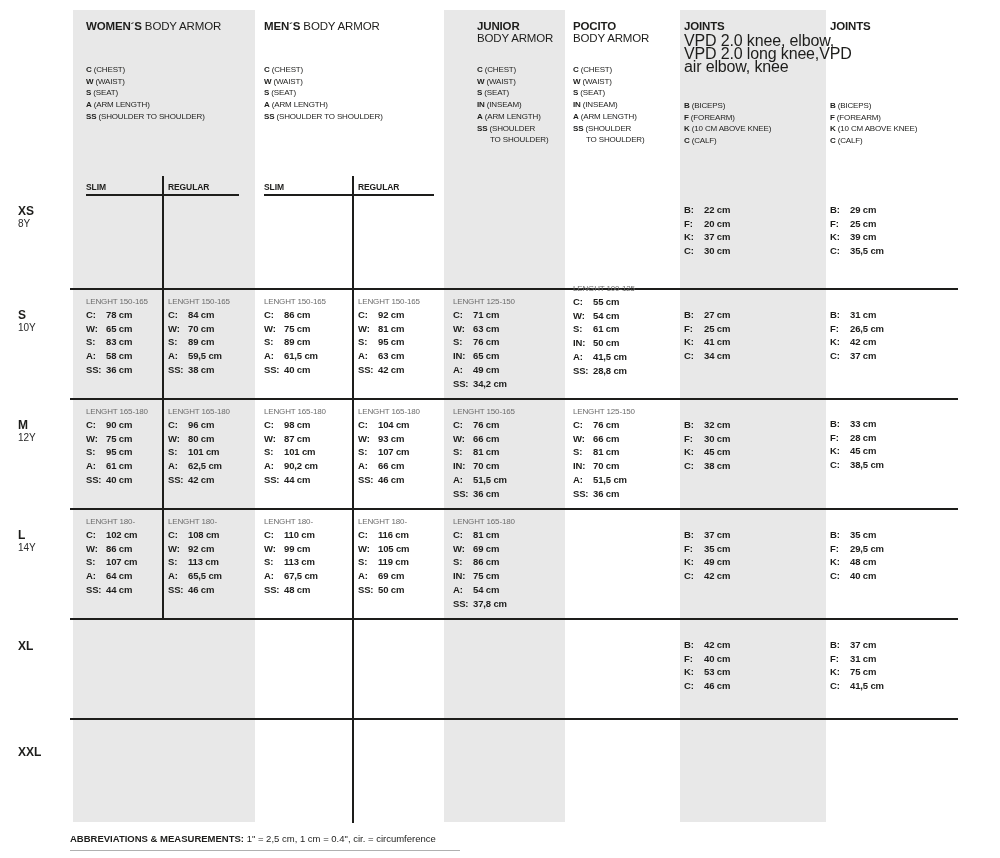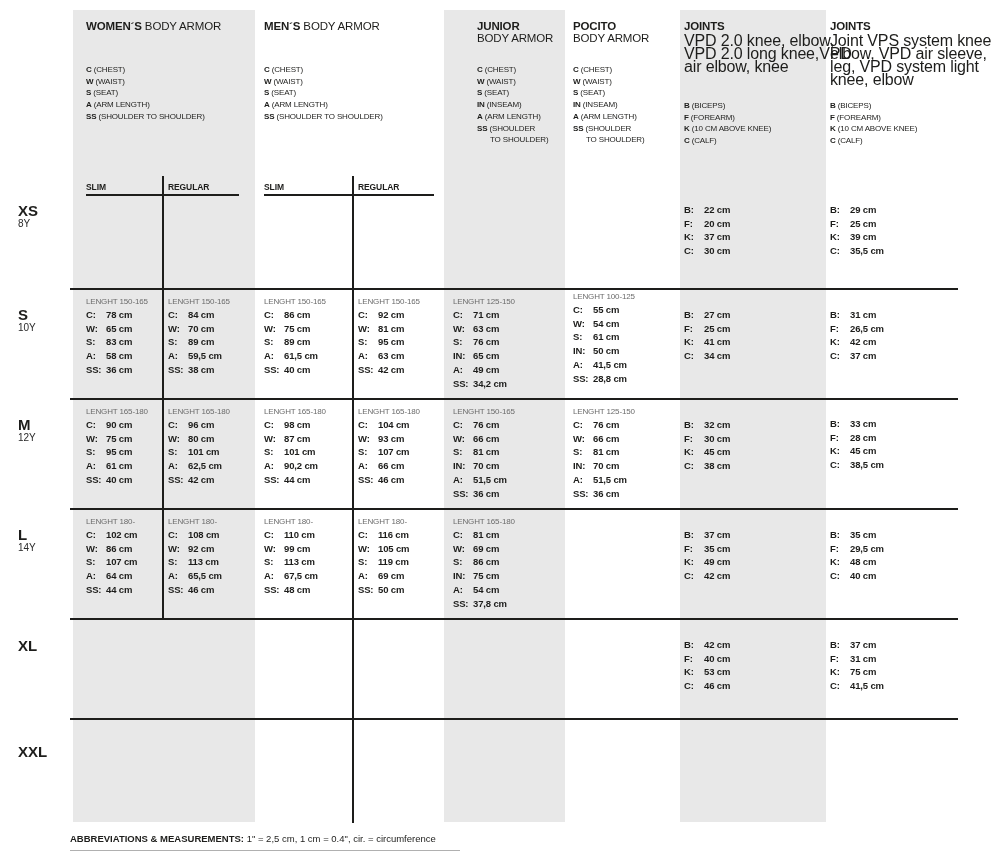--- a/index.html
+++ b/index.html
@@ -20,21 +20,21 @@
   .desc div{font-size:16px;line-height:13px;white-space:nowrap;}
   .abbrev{position:absolute;left:0;top:44px;}
   .abbrev.low{top:80px;}
   .abbrev div{font-size:8px;line-height:11.7px;white-space:nowrap;}
   .abbrev b{font-weight:bold;}
   .abbrev div.wrap{padding-left:13px;}
 
   .subcol{position:absolute;top:182px;font-size:8.5px;font-weight:bold;letter-spacing:-0.1px;}
 
   .size-label{position:absolute;left:18px;}
-  .size-label .sz{font-size:15px;font-weight:bold;line-height:12px;}
+  .size-label .sz{font-size:12px;font-weight:bold;line-height:12px;}
   .size-label .age{font-size:10px;font-weight:normal;line-height:14px;color:#2a2a2a;}
 
   .cell{position:absolute;letter-spacing:-0.15px;}
   .note{font-size:8px;line-height:13px;color:#6b6b6b;white-space:nowrap;}
   .note-spacer{height:13px;}
   .mline{font-size:9.5px;font-weight:bold;line-height:13.7px;white-space:nowrap;}
   .mline .lbl{display:inline-block;width:20px;}
 
   .footer{position:absolute;left:70px;top:833px;font-size:9.5px;white-space:nowrap;}
   .footer .b{font-weight:bold;}
@@ -116,26 +116,20 @@
       </div>
     <div class="abbrev low">
         <div><b>B</b> (BICEPS)</div>
         <div><b>F</b> (FOREARM)</div>
         <div><b>K</b> (10 CM ABOVE KNEE)</div>
         <div><b>C</b> (CALF)</div>
       </div>
   </div>
   <div class="col-header" style="left:830px;width:140px;">
     <div class="title"><span class="strong">JOINTS</span></div>
-    <div class="desc">
-        <div>Joint VPS system knee</div>
-        <div>elbow, VPD air sleeve,</div>
-        <div>leg, VPD system light</div>
-        <div>knee, elbow</div>
-      </div>
     <div class="abbrev low">
         <div><b>B</b> (BICEPS)</div>
         <div><b>F</b> (FOREARM)</div>
         <div><b>K</b> (10 CM ABOVE KNEE)</div>
         <div><b>C</b> (CALF)</div>
       </div>
   </div>
 
   <div class="subcol" style="left:86px;">SLIM</div>
   <div class="subcol" style="left:168px;">REGULAR</div>
@@ -197,21 +191,21 @@
       </div>
       <div class="cell" style="left: 453px; top: 295px; width: 108px;">
         <div class="note">LENGHT 125-150</div>
         <div class="mline"><span class="lbl">C:</span><span>71 cm</span></div>
         <div class="mline"><span class="lbl">W:</span><span>63 cm</span></div>
         <div class="mline"><span class="lbl">S:</span><span>76 cm</span></div>
         <div class="mline"><span class="lbl">IN:</span><span>65 cm</span></div>
         <div class="mline"><span class="lbl">A:</span><span>49 cm</span></div>
         <div class="mline"><span class="lbl">SS:</span><span>34,2 cm</span></div>
       </div>
-      <div class="cell" style="left: 573px; top: 290px; width: 104px;">
+      <div class="cell" style="left: 573px; top: 282px; width: 104px;">
         <div class="note">LENGHT 100-125</div>
         <div class="mline"><span class="lbl">C:</span><span>55 cm</span></div>
         <div class="mline"><span class="lbl">W:</span><span>54 cm</span></div>
         <div class="mline"><span class="lbl">S:</span><span>61 cm</span></div>
         <div class="mline"><span class="lbl">IN:</span><span>50 cm</span></div>
         <div class="mline"><span class="lbl">A:</span><span>41,5 cm</span></div>
         <div class="mline"><span class="lbl">SS:</span><span>28,8 cm</span></div>
       </div>
       <div class="cell" style="left: 684px; top: 295px; width: 138px;">
         <div class="note-spacer"></div>

